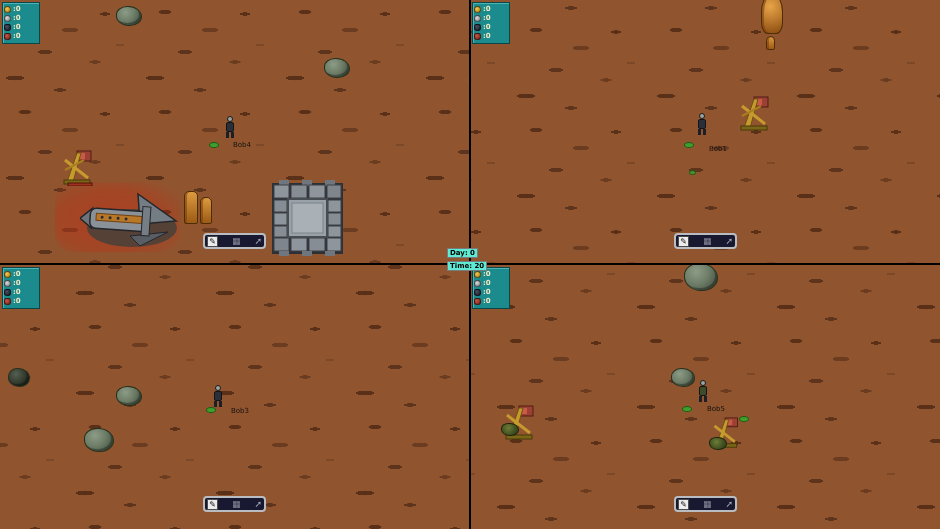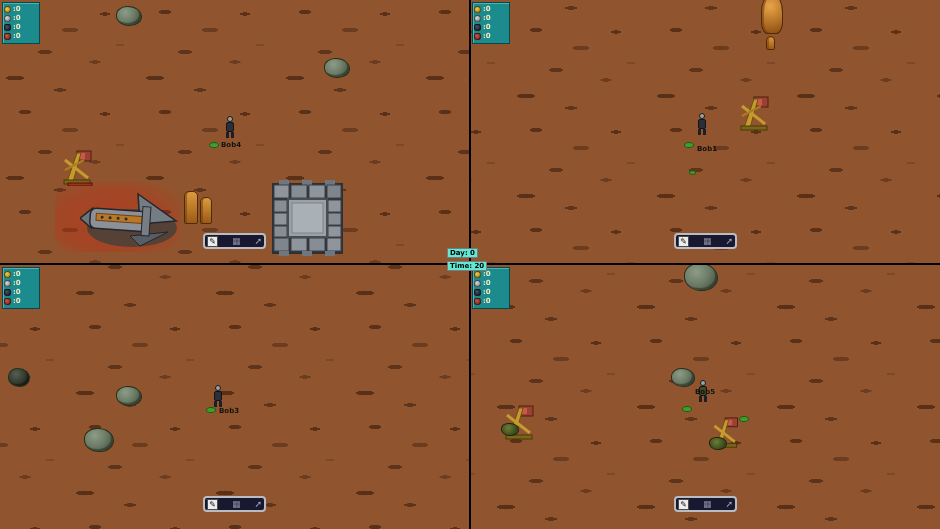--- a/index.html
+++ b/index.html
@@ -49,21 +49,21 @@
   .cactus-lobe{background:linear-gradient(180deg,#dc9a40,#9c5a14);border:1px solid #4e2c06;
                border-radius:5px 5px 2px 2px;box-shadow:inset 2px 0 0 rgba(120,60,10,.55);}
   .char{width:12px;}
   .char .head{width:6px;height:6px;border-radius:50%;background:#9ba3a3;border:1px solid #1a1a1a;margin:0 auto;}
   .char .body{width:8px;height:10px;background:#2a2f38;border:1px solid #121419;border-radius:2px;margin:0 auto;}
   .char.green .body{background:#3d4c26;}
   .char .legs{width:8px;height:6px;margin:0 auto;
         background:linear-gradient(90deg,#1c2026 38%,rgba(0,0,0,0) 38%,rgba(0,0,0,0) 62%,#1c2026 62%);}
   .marker{width:10px;height:6px;background:#3f9e2e;border:1px solid #1d5a12;border-radius:50%;}
   .marker.small{width:7px;height:5px;opacity:.85;}
-  .name-label{font-size:7px;line-height:7px;font-weight:bold;color:#15120e;white-space:nowrap;}
+  .name-label{font-size:7px;line-height:7px;font-weight:normal;color:#15120e;white-space:nowrap;margin-left:12px;}
   .unit{width:18px;height:13px;background:radial-gradient(circle at 40% 35%,#6c7c36,#39481c 70%);
         border:1px solid #1d250d;border-radius:40% 50% 45% 50%;}
   .redzone{background:radial-gradient(ellipse at 45% 55%,rgba(200,40,18,.48),rgba(200,40,18,.30) 58%,rgba(200,40,18,0) 88%);
            border-radius:18px;}
   
   .clockbox{position:absolute;background:#5eead4;border:1px solid #7a7a7a;color:#000;
             font-size:7px;line-height:8px;font-weight:bold;padding:0 2px;}
 </style>
 </head>
 <body>
@@ -261,21 +261,21 @@
         <rect x="2" y="30" width="26" height="4" fill="#7c6418" stroke="#463a08"></rect>
       </svg>
     </div>
     <div class="obj unit" style="left:30px;top:158px;"></div>
     <div class="obj char green" style="left:226px;top:115px;">
       <div class="head"></div>
       <div class="body"></div>
       <div class="legs"></div>
     </div>
     <div class="obj marker" style="left:211px;top:141px;"></div>
-    <div class="obj name-label" style="left:224px;top:124px;">Bob5</div>
+    <div class="obj name-label" style="left:224px;top:141px;">Bob5</div>
     <div class="obj marker" style="left:268px;top:151px;"></div>
     <div class="obj" style="left:240px;top:152px;">
       <svg width="30" height="32" viewBox="0 0 32 36">
         <rect x="15" y="1" width="14" height="10" fill="#9c4034" stroke="#4e1c12"></rect>
         <rect x="17" y="3" width="6" height="6" fill="#c85a48"></rect>
         <path d="M5 32 L15 3 L19 3 L11 32 Z" fill="#c69a2e" stroke="#6e5210"></path>
         <path d="M3 10 L26 28" stroke="#c69a2e" stroke-width="3"></path>
         <rect x="2" y="30" width="26" height="4" fill="#7c6418" stroke="#463a08"></rect>
       </svg>
     </div>

